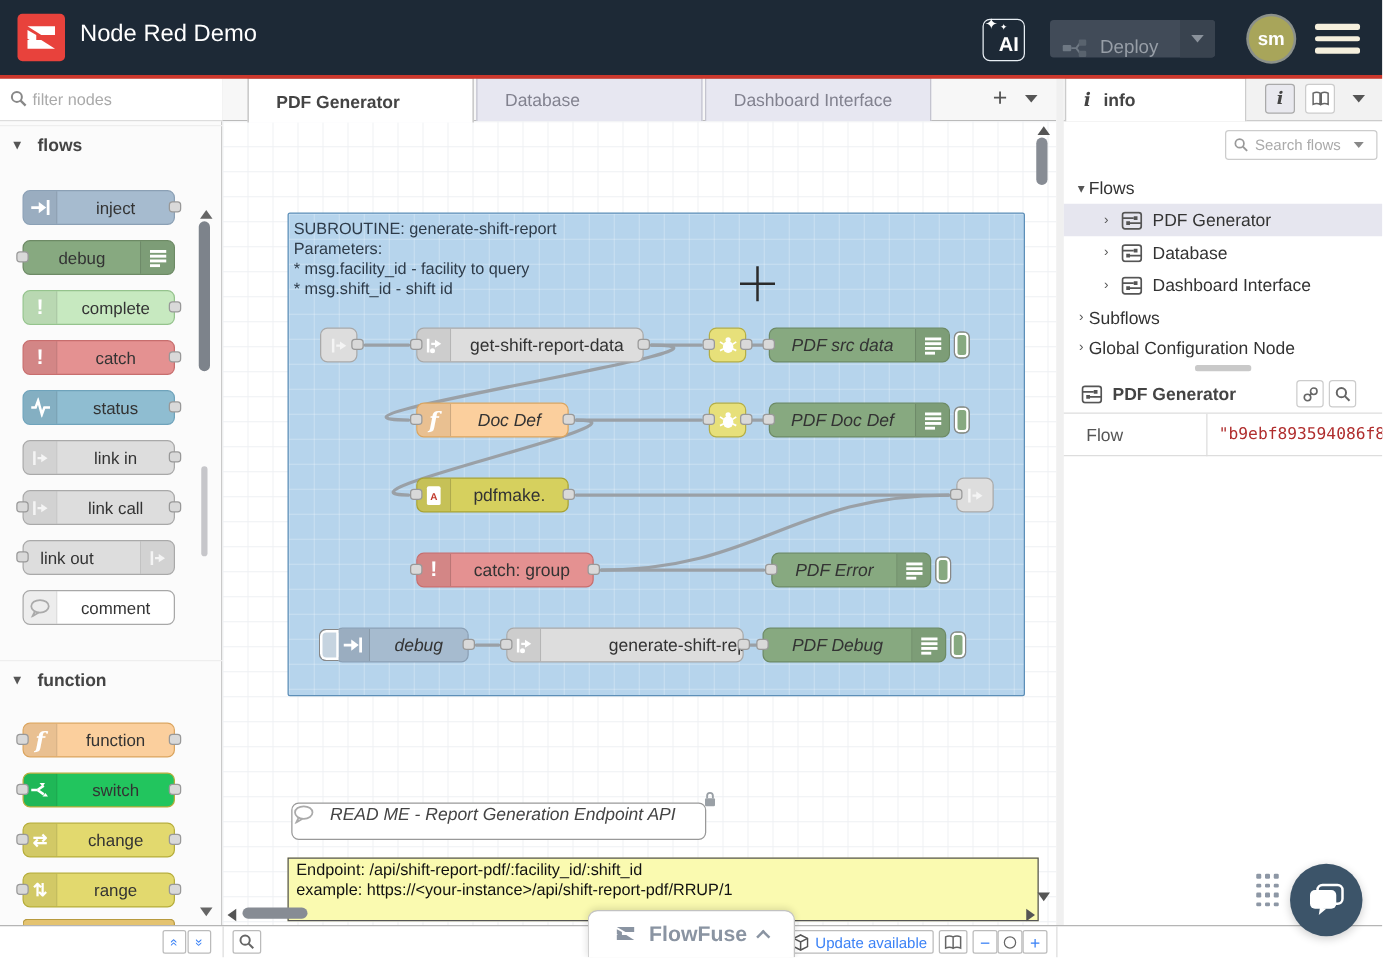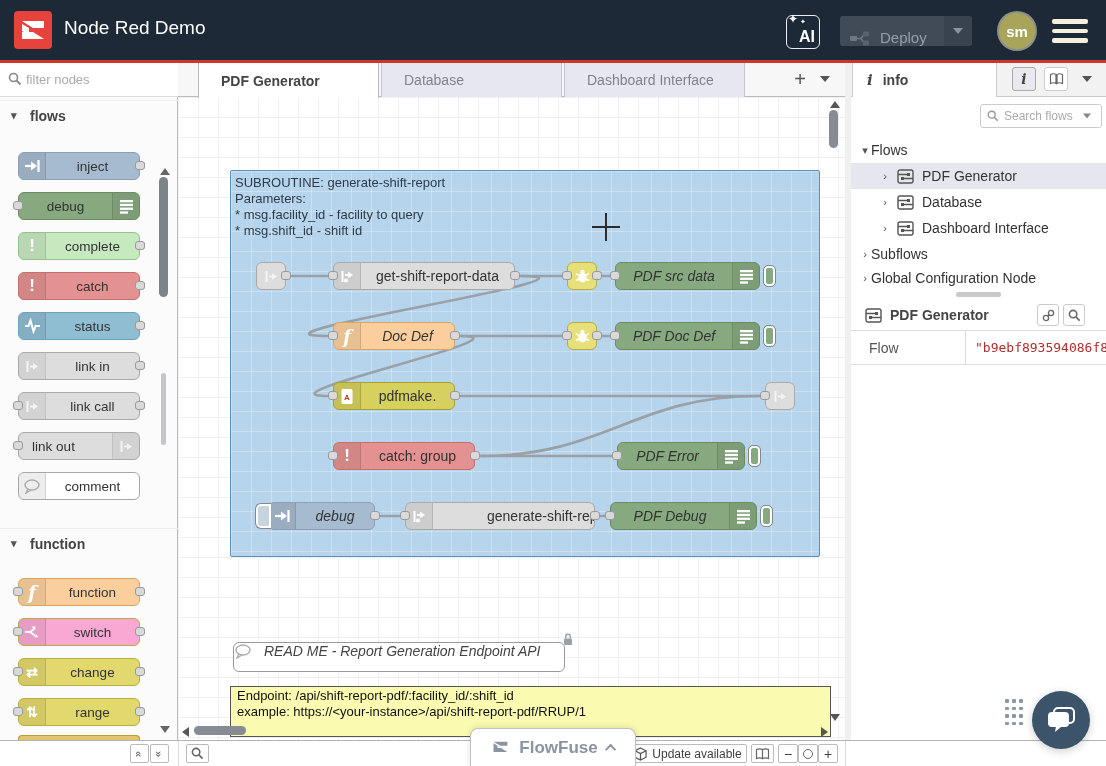--- a/index.html
+++ b/index.html
@@ -82,21 +82,21 @@
   #cv-up { left:652px; top:4px; border-left:5px solid transparent; border-right:5px solid transparent; border-bottom:7px solid #555; }
   #cv-thumb { position:absolute; left:651px; top:13px; width:9px; height:38px; background:#878c94; border-radius:5px; z-index:9; }
   #cv-down { left:652px; top:617px; border-left:5px solid transparent; border-right:5px solid transparent; border-top:7px solid #555; }
   #ch-left { left:4px; top:630px; border-top:5px solid transparent; border-bottom:5px solid transparent; border-right:7px solid #555; }
   #ch-thumb { position:absolute; left:16px; top:629px; width:52px; height:9px; background:#878c94; border-radius:5px; z-index:9; }
   #ch-right { left:643px; top:630px; border-top:5px solid transparent; border-bottom:5px solid transparent; border-left:7px solid #555; }
 
   
   #footer { position:absolute; left:0; top:740px; width:1106px; height:26px; background:#fff; border-top:1px solid #b5b5b5; z-index:20; }
   .fdiv { position:absolute; top:0; width:1px; height:26px; background:#ddd; }
-  .fbtn { position:absolute; top:3px; height:19px; border:1px solid #bbb; border-radius:2px; background:#fff; color:#404040; font-size:12px; display:flex; align-items:center; justify-content:center; }
+  .fbtn { position:absolute; top:3px; height:19px; border:1px solid #bbb; border-radius:2px; background:#fff; color:#3b82f6; font-size:12px; display:flex; align-items:center; justify-content:center; }
   #flowfuse-btn { position:absolute; left:470px; top:728px; width:166px; height:38px; background:#fff; border:1px solid #c2c2c2; border-bottom:none; border-radius:8px 8px 0 0; box-shadow:0 -1px 6px rgba(0,0,0,.12); display:flex; align-items:center; justify-content:center; z-index:25; }
   #flowfuse-btn .fftxt { color:#8a94a2; font-size:17px; font-weight:bold; margin-left:7px;text-align:center; }
   #flowfuse-btn .ffchev { margin-left:10px; width:8px; height:8px; border-left:2px solid #8a94a2; border-top:2px solid #8a94a2; transform:rotate(45deg) translateY(2px); }
 
   
   #sidebar { position:absolute; left:845px; top:63px; width:261px; height:677px; background:#fff; border-left:6px solid #f0f0f0; }
   #sb-tabbar { position:absolute; left:0; top:-1px; width:255px; height:35px; background:#f2f2f2; border-bottom:1px solid #ccc; }
   #sb-info-tab { position:absolute; left:1px; top:0; width:145px; height:35px; background:#fff; border:1px solid #ccc; border-bottom:none; display:flex; align-items:center; }
   .serif-i { font-family:"DejaVu Serif", serif; font-style:italic; font-weight:bold; color:#444; }
   #sb-info-tab .serif-i { margin-left:14px; font-size:15px; }
@@ -267,21 +267,21 @@
           <span class="cat-label">function</span>
         </div>
         <div class="node" style="left: 18px; top: 515px; width: 122px; background: rgb(251, 207, 157); border-color: rgb(219, 165, 95);">
           <span class="icobox shade-left">
             <span class="glyph" style="font-family:'DejaVu Serif',serif;font-style:italic;font-size:18px;">f</span>
           </span>
           <span class="nlbl">function</span>
           <span class="port pin"></span>
           <span class="port pout"></span>
         </div>
-        <div class="node" style="left: 18px; top: 555px; width: 122px; background: #f9a8d4; border-color: rgb(182, 173, 58);">
+        <div class="node" style="left: 18px; top: 555px; width: 122px; background: #22c55e; border-color: rgb(182, 173, 58);">
           <span class="icobox shade-left">
             <svg width="16" height="16" viewBox="0 0 16 16">
               <path d="M1 8h5" stroke="#fff" stroke-width="2"></path>
               <path d="M6 8l5-3.5M6 8l5 3.5" stroke="#fff" stroke-width="2" fill="none"></path>
               <path d="M9.5 3l5.5 0-2.5 3.5z" fill="#fff" transform="translate(0,0) scale(0.8)"></path>
               <path d="M9.5 13l5.5 0-2.5-3.5z" fill="#fff" transform="scale(0.8) translate(3,3.5)"></path>
             </svg>
           </span>
           <span class="nlbl">switch</span>
           <span class="port pin"></span>

